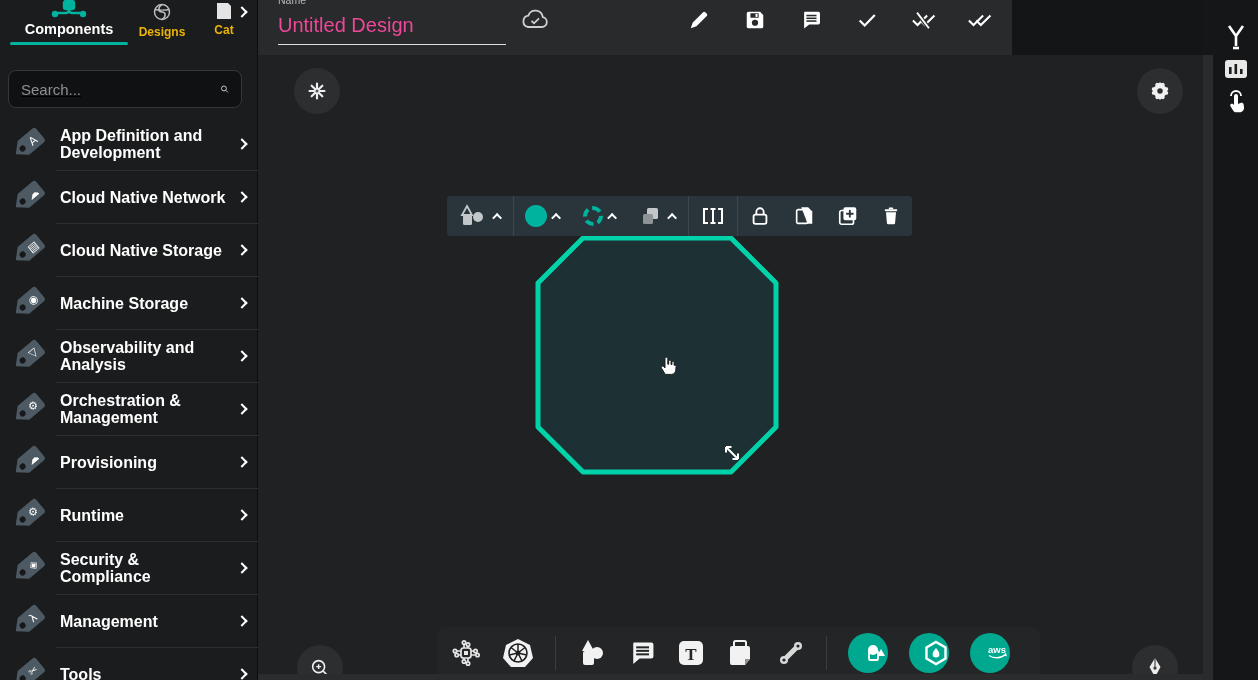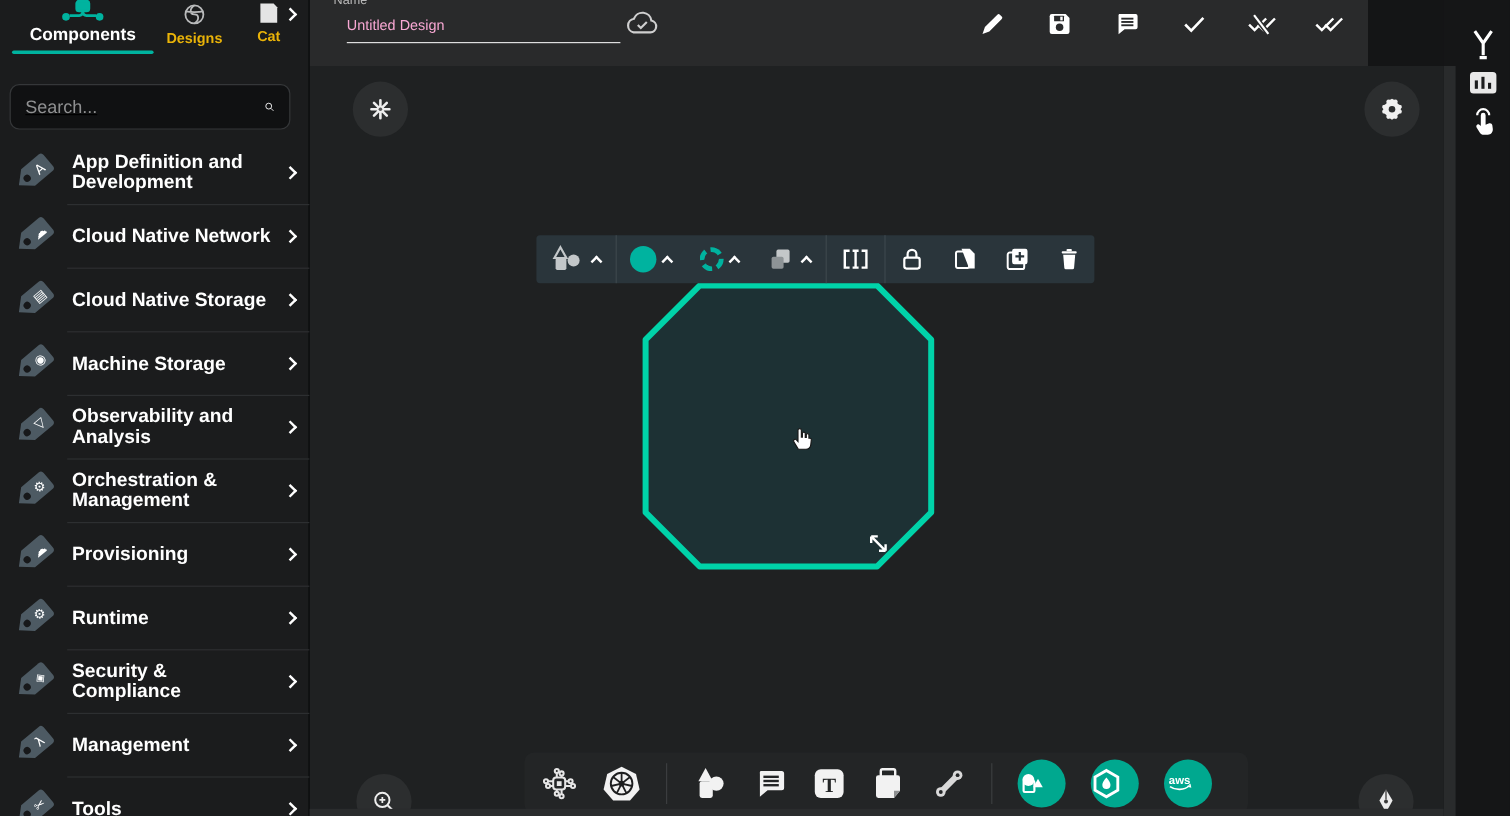--- a/index.html
+++ b/index.html
@@ -28,28 +28,28 @@
   #search-box input::placeholder { color:#8f9091; }
 
   #category-list { position:absolute; left:0; top:118px; width:258px; height:562px; overflow:hidden; }
   .cat-item { display:flex; align-items:center; gap:12px; min-height:52px;
     padding:6px 12px 6px 8px; cursor:pointer; }
   .cat-label { flex:1; color:#fff; font-size:16px; font-weight:600; line-height:17px; }
   .cat-divider { height:1px; background:#2d2f31; margin-left:56px; }
   .tag-icon { width:40px; height:40px; flex:0 0 40px; }
 
   
-  #topbar { position:absolute; left:258px; top:0; width:882px; height:55px;
+  #topbar { position:absolute; left:258px; top:0; width:754px; height:55px;
     background:#292a2b; z-index:5; }
   #name-group { position:absolute; left:20px; top:0; }
   #name-label { height:8px; overflow:hidden; }
   #name-label span { display:block; margin-top:-6px; font-size:10.5px; color:#b9b9b9; }
   #name-input { width:228px; background:transparent; border:none;
-    border-bottom:1px solid #dedede; outline:none; color:#f9a8d4; font-size:12px;
-    padding:4px 0 7px 0; margin-top:2px;margin-left:11px; }
+    border-bottom:1px solid #dedede; outline:none; color:#ec4899; font-size:20px;
+    padding:4px 0 7px 0; margin-top:2px; }
   #cloud-save { position:absolute; left:262px; top:8px; }
   #topbar-actions { position:absolute; right:20px; top:7px; display:flex; gap:30px; align-items:center; }
   .tb-act { width:26px; height:26px; display:flex; align-items:center; justify-content:center; cursor:pointer; }
 
   
   #right-rail { position:absolute; right:0; top:0; width:55px; height:680px;
     background:#151617; z-index:7; }
   #rail-scroll-strip { position:absolute; left:0; top:55px; width:10px; height:625px; background:#292b2c; }
   .rail-icon { position:absolute; left:21px; }
 
@@ -71,21 +71,21 @@
   .fill-dot { width:22px; height:22px; border-radius:50%; background:#00B39F; }
   .dash-dot { width:20px; height:20px; border-radius:50%; border:4px dashed #00B39F; }
 
   
   #bottom-toolbar { position:absolute; left:179px; top:572px; width:603px; height:51px;
     background:#232526; border-radius:8px; display:flex; align-items:center;
     padding:0 14px; gap:21px; z-index:4; }
   .bt-item { display:flex; align-items:center; justify-content:center; cursor:pointer; }
   .bt-div { width:1px; height:34px; background:#3b3d3f; }
   .teal-circle { width:40px; height:40px; border-radius:50%; background:#00A88F;
-    display:flex; align-items:center; justify-content:flex-start; cursor:pointer; }
+    display:flex; align-items:center; justify-content:flex-end; cursor:pointer; }
 
   svg { display:block; }
 </style>
 </head>
 <body>
 
 <div id="left-panel">
   <div class="tabstrip">
     <div class="tab-main">
       <svg width="40" height="19" viewBox="0 0 40 19" style="margin:0 auto">

